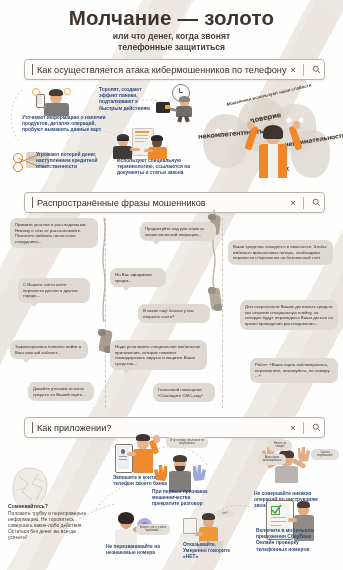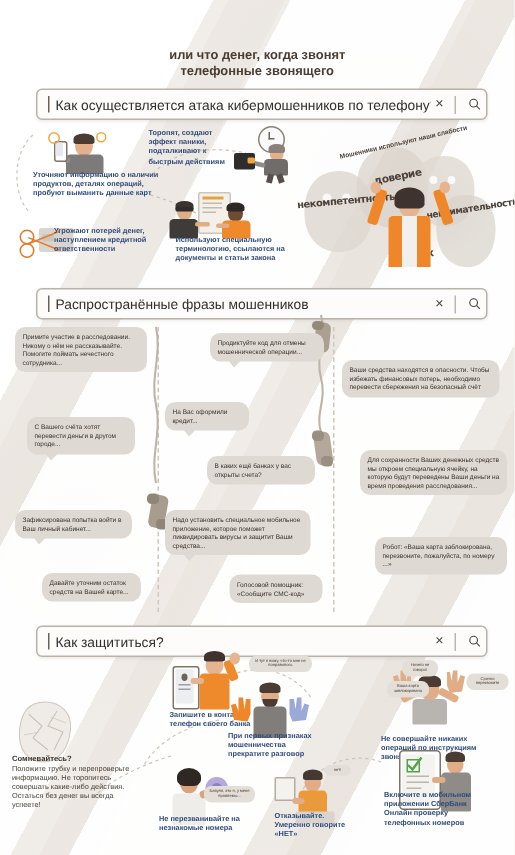--- a/index.html
+++ b/index.html
@@ -113,23 +113,24 @@
   .footnote .fn-h{font-size:5.1px;font-weight:700;color:#3c332c;margin-bottom:1.5px;}
   .footnote .fn-b{font-size:4.9px;line-height:6.2px;color:#4a423a;}
 </style>
 </head>
 <body>
 
 <div class="paper"></div>
 
 <div class="sheet">
 
+  <div class="title">Молчание — золото</div>
   <div class="subtitle">
     <div>или что денег, когда звонят</div>
-    <div>телефонные звонящего</div>
+    <div>телефонные защититься</div>
   </div>
 
   <div class="searchbar" id="bar1">
     <span class="sb-caret"></span>
     <span class="sb-text">Как осуществляется атака кибермошенников по телефону?</span>
     <span class="sb-x">×</span>
     <span class="sb-div"></span>
     <span class="sb-mag">
       <svg width="9" height="9" viewBox="0 0 12 12">
           <circle cx="5" cy="5" r="3.4" fill="none" stroke="#4a443e" stroke-width="1"></circle>
@@ -291,21 +292,21 @@
   <div class="bub notail" style="left:138px;top:304px;width:72px;">В каких ещё банках у вас открыты счета?</div>
   <div class="bub" style="left:110px;top:340px;width:97px;">Надо установить специальное мобильное приложение, которое поможет ликвидировать вирусы и защитит Ваши средства...</div>
   <div class="bub notail" style="left:153px;top:383px;width:62px;">Голосовой помощник: «Сообщите СМС-код»</div>
 
   <div class="bub notail" style="left:228px;top:240px;width:105px;">Ваши средства находятся в опасности. Чтобы избежать финансовых потерь, необходимо перевести сбережения на безопасный счёт</div>
   <div class="bub notail" style="left:240px;top:300px;width:98px;">Для сохранности Ваших денежных средств мы откроем специальную ячейку, на которую будут переведены Ваши деньги на время проведения расследования...</div>
   <div class="bub notail" style="left:250px;top:358px;width:88px;">Робот: «Ваша карта заблокирована, перезвоните, пожалуйста, по номеру ...»</div>
 
   <div class="searchbar" id="bar3">
     <span class="sb-caret"></span>
-    <span class="sb-text">Как защититься?</span>
+    <span class="sb-text">Как приложении?</span>
     <span class="sb-x">×</span>
     <span class="sb-div"></span>
     <span class="sb-mag">
       <svg width="9" height="9" viewBox="0 0 12 12">
           <circle cx="5" cy="5" r="3.4" fill="none" stroke="#4a443e" stroke-width="1"></circle>
           <line x1="7.5" y1="7.5" x2="10.5" y2="10.5" stroke="#4a443e" stroke-width="1"></line>
         </svg>
     </span>
   </div>
 

